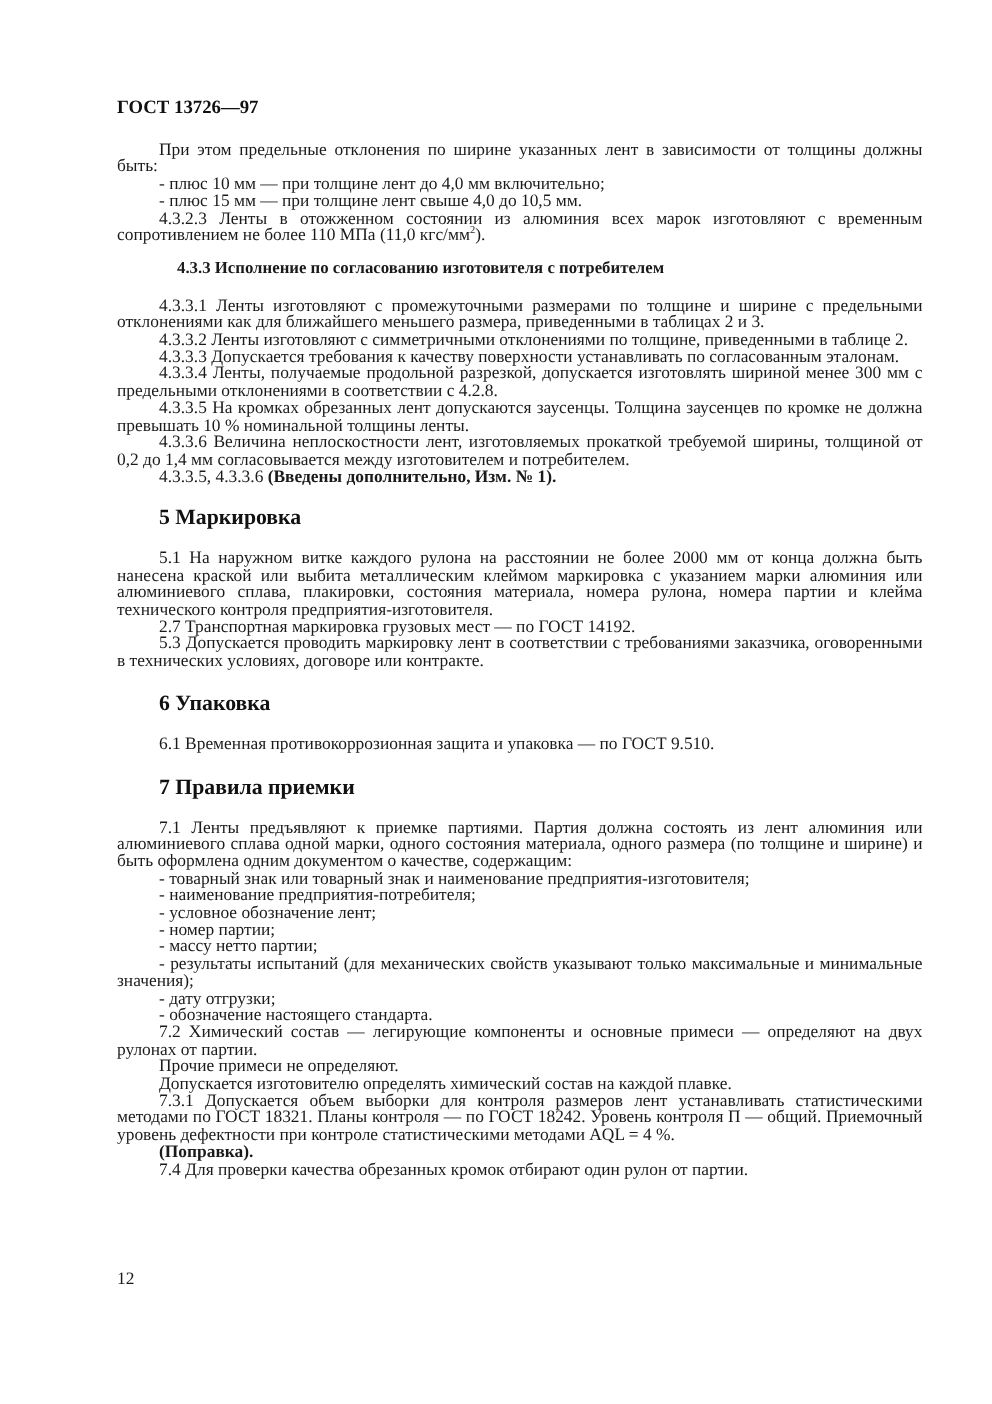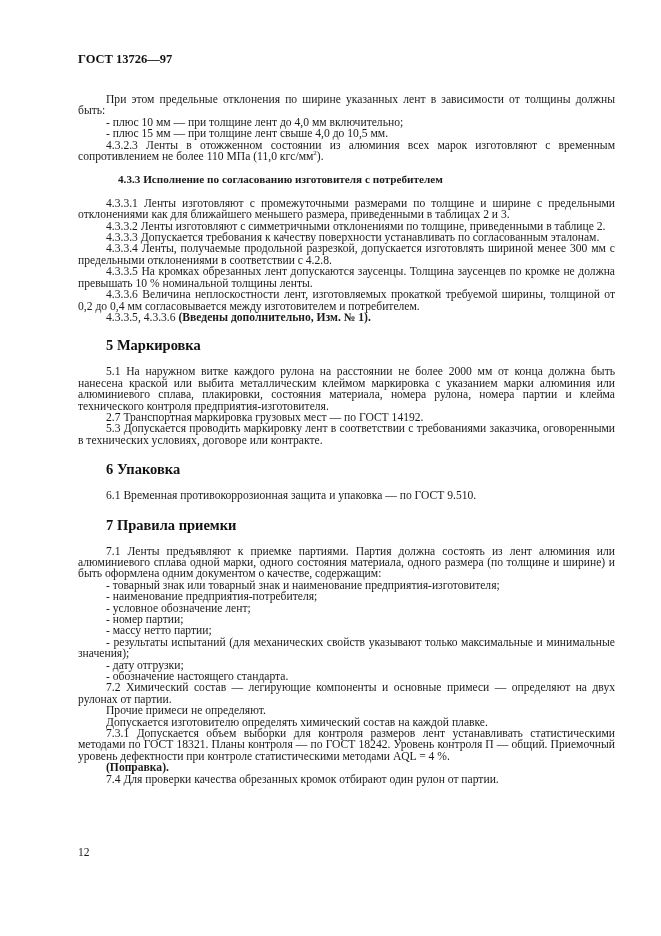--- a/index.html
+++ b/index.html
@@ -2,21 +2,21 @@
 <html><head>
 <meta charset="utf-8">
 <style>
   html, body { margin: 0; padding: 0; background: #ffffff; }
   body { width: 661px; height: 936px; position: relative; overflow: hidden; }
   .page {
     position: absolute; left: 78px; top: 0; width: 537px;
     font-family: "Liberation Serif", "DejaVu Serif", serif;
     font-size: 11.6px; line-height: 11.4px; color: #1a1a1a;
   }
-  .hdr { position: absolute; left: 78px; top: 52px; font-family: "Liberation Serif", serif; font-weight: bold; font-size: 12.5px; color:#111; }
+  .hdr { position: absolute; left: 78px; top: 64px; font-family: "Liberation Serif", serif; font-weight: bold; font-size: 12.5px; color:#111; }
   .p { text-align: justify; text-align-last: left; text-indent: 28px; margin: 0; }
   .li { margin: 0; text-indent: 0; padding-left: 28px; }
   .li.wrap { padding-left: 0; text-indent: 28px; text-align: justify; text-align-last: left; }
   .b { font-weight: bold; }
   .sub { margin: 12px; padding-left: 28px; font-weight: bold; font-size: 11.2px; }
   .h2 { margin: 0; padding-left: 28px; font-weight: bold; font-size: 14.5px; line-height: 16px; color:#111; }
   .pgnum { position: absolute; left: 78px; top: 846px; font-family: Liberation Serif, serif; font-size: 11.6px; color:#1a1a1a; }
   sup { font-size: 7px; line-height: 0; }
 </style>
 </head>
@@ -31,21 +31,21 @@
   <p class="li">- плюс 10 мм — при толщине лент до 4,0 мм включительно;</p>
   <p class="li">- плюс 15 мм — при толщине лент свыше 4,0 до 10,5 мм.</p>
   <p class="p"><span>4.3.2.3 Ленты в отожженном состоянии из алюминия всех марок изготовляют с временным сопротивлением не более 110 МПа (11,0 кгс/мм</span><sup>2</sup><span>).</span></p>
 
   <p class="sub">4.3.3 Исполнение по согласованию изготовителя с потребителем</p>
   <p class="p">4.3.3.1 Ленты изготовляют с промежуточными размерами по толщине и ширине с предельными отклонениями как для ближайшего меньшего размера, приведенными в таблицах 2 и 3.</p>
   <p class="p">4.3.3.2 Ленты изготовляют с симметричными отклонениями по толщине, приведенными в таблице 2.</p>
   <p class="p">4.3.3.3 Допускается требования к качеству поверхности устанавливать по согласованным эталонам.</p>
   <p class="p">4.3.3.4 Ленты, получаемые продольной разрезкой, допускается изготовлять шириной менее 300 мм с предельными отклонениями в соответствии с 4.2.8.</p>
   <p class="p">4.3.3.5 На кромках обрезанных лент допускаются заусенцы. Толщина заусенцев по кромке не должна превышать 10 % номинальной толщины ленты.</p>
-  <p class="p">4.3.3.6 Величина неплоскостности лент, изготовляемых прокаткой требуемой ширины, толщи­ной от 0,2 до 0,4 мм согласовывается между изготовителем и потребителем.</p>
+  <p class="p">4.3.3.6 Величина неплоскостности лент, изготовляемых прокаткой требуемой ширины, толщи­ной от 0,2 до 1,4 мм согласовывается между изготовителем и потребителем.</p>
   <p class="p"><span>4.3.3.5, 4.3.3.6 </span><span class="b">(Введены дополнительно, Изм. № 1).</span></p>
 
   <div style="height:14px"></div>
   <p class="h2">5 Маркировка</p>
   <div style="height:13px"></div>
   <p class="p">5.1 На наружном витке каждого рулона на расстоянии не более 2000 мм от конца должна быть нанесена краской или выбита металлическим клеймом маркировка с указанием марки алюминия или алюминиевого сплава, плакировки, состояния материала, номера рулона, номера партии и клейма технического контроля предприятия-изготовителя.</p>
   <p class="p">2.7 Транспортная маркировка грузовых мест — по ГОСТ 14192.</p>
   <p class="p">5.3 Допускается проводить маркировку лент в соответствии с требованиями заказчика, огово­ренными в технических условиях, договоре или контракте.</p>
 
   <div style="height:15px"></div>

